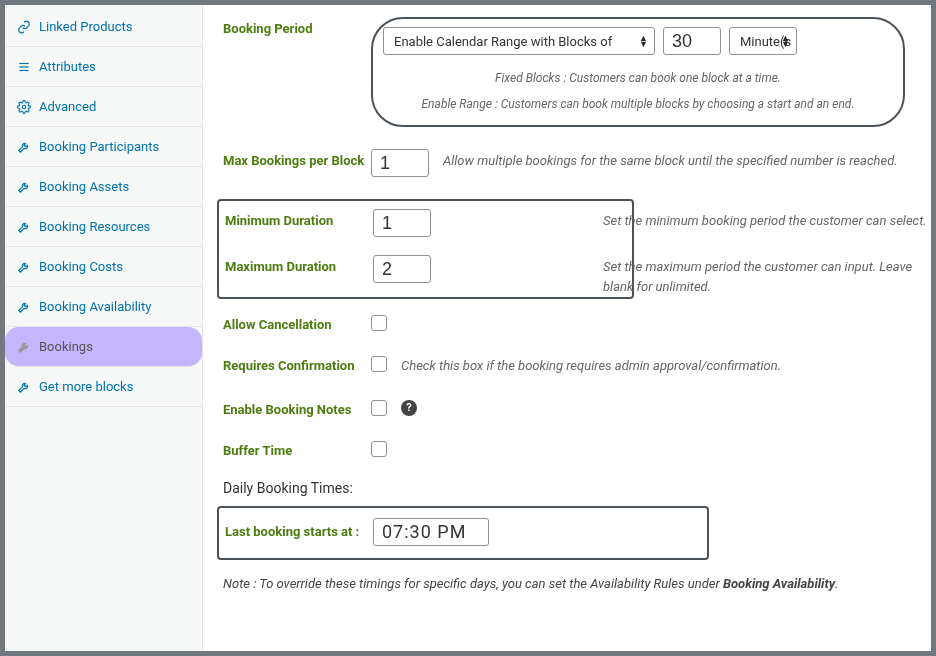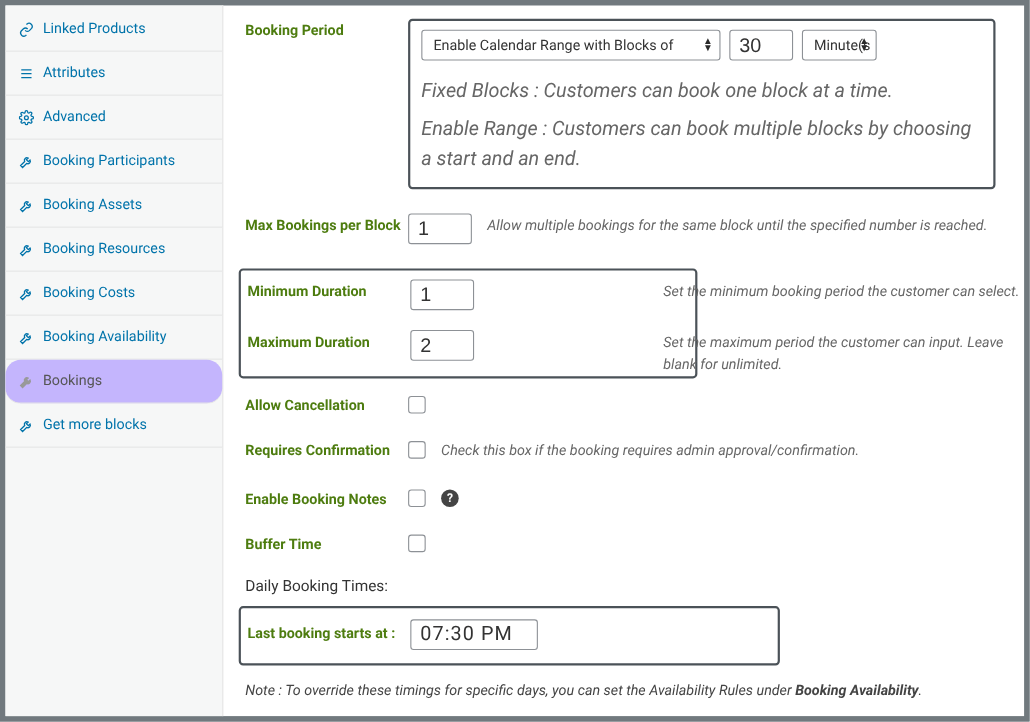--- a/index.html
+++ b/index.html
@@ -81,21 +81,21 @@
     align-items: flex-start;
     gap: 14px;
     flex: 1;
   }
   .helptext {
     font-style: italic;
     color: #666;
     line-height: 1.5;
     padding-top: 2px;
   }
-  .helptext.small { font-size: 18px; }
+  .helptext.small { font-size: 12px; text-align: center; }
   
   .text-input {
     border: 1px solid #8d9196;
     border-radius: 3px;
     padding: 4px 8px;
     font-size: 18px;
     background: #fff;
     color: #333;
     height: 28px;
   }
@@ -285,21 +285,21 @@
       </span>
       <span>Get more blocks</span>
     </div>
 
   </div>
 
   <div class="main">
 
     <div class="row">
       <div class="label">Booking Period</div>
-      <div class="highlight-box hl-booking-period" style="flex:1;">
+      <div class="highlight-box hl-booking-period" style="flex:1;border-radius:32px;">
         <div class="selects-line">
           <div class="select" style="width:272px;">
             <span>Enable Calendar Range with Blocks of</span>
             <span class="caret">
                   <span>▲</span>
                   <span>▼</span>
                 </span>
           </div>
           <input class="text-input num-small" value="30" style="">
           <div class="select" style="width:68px;">

